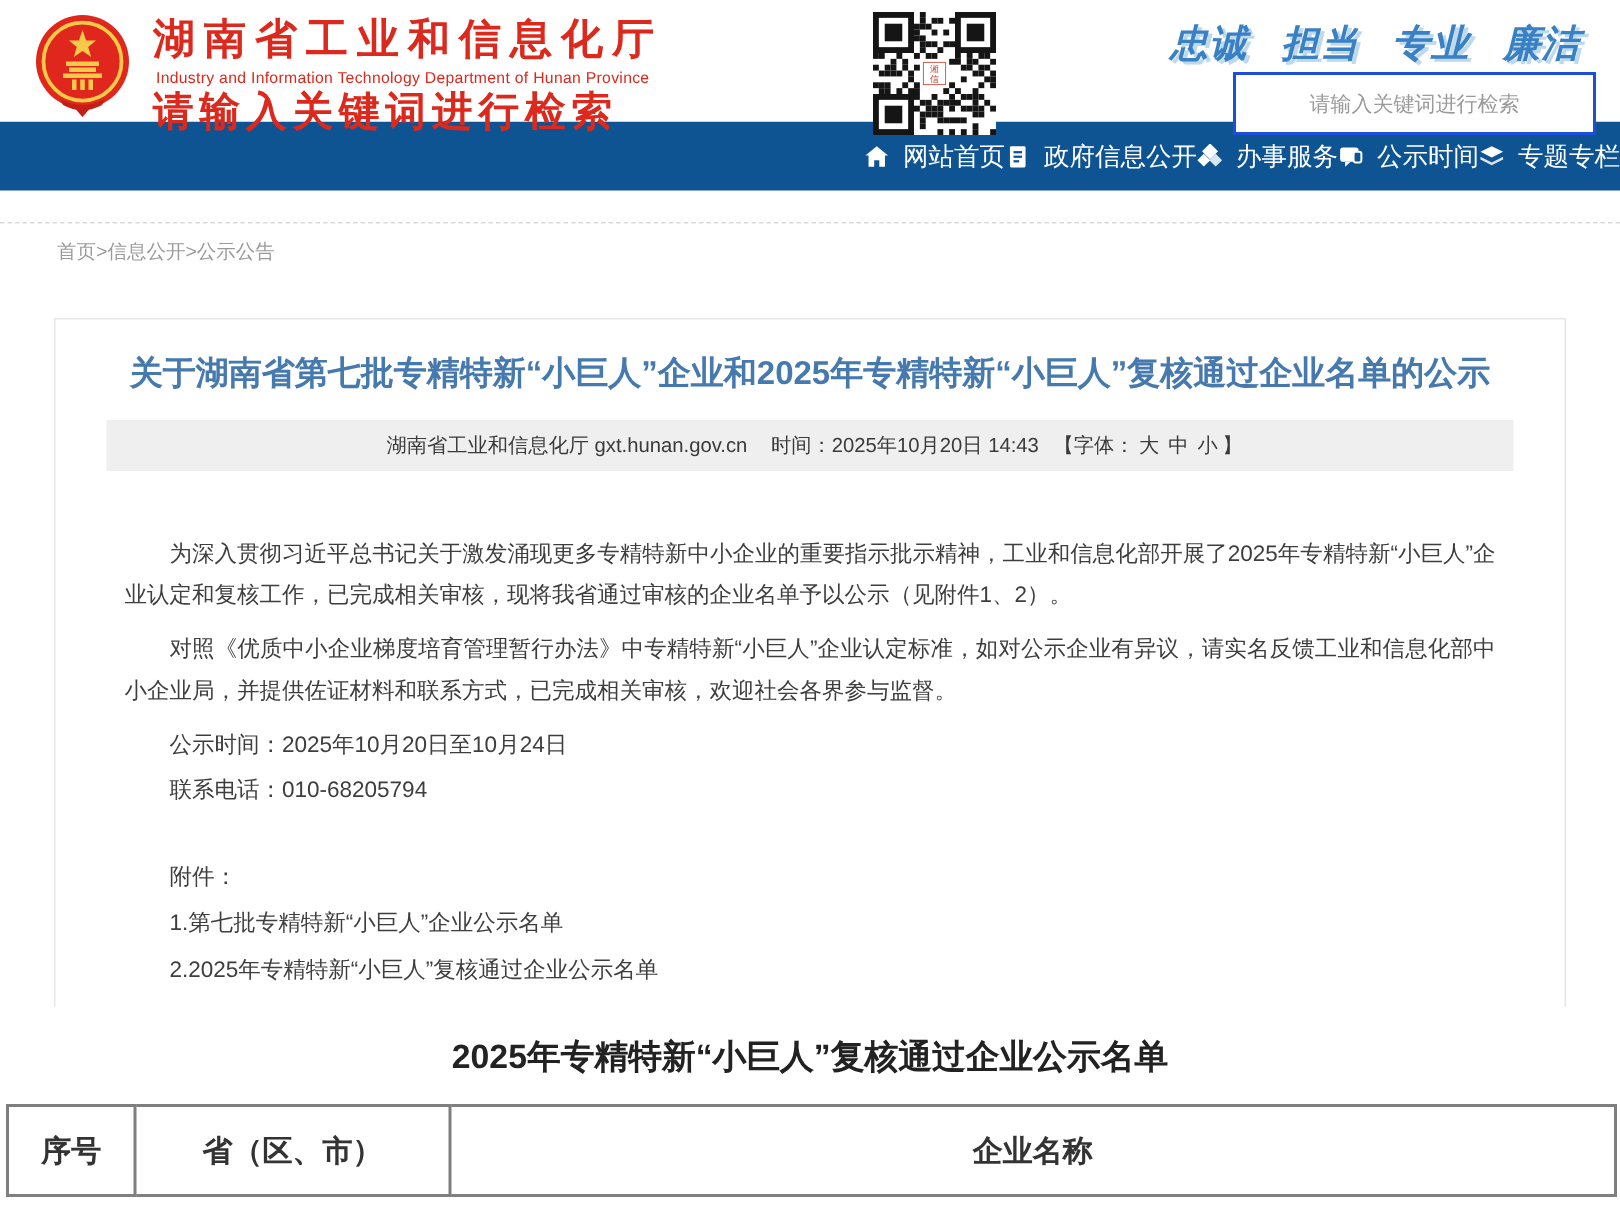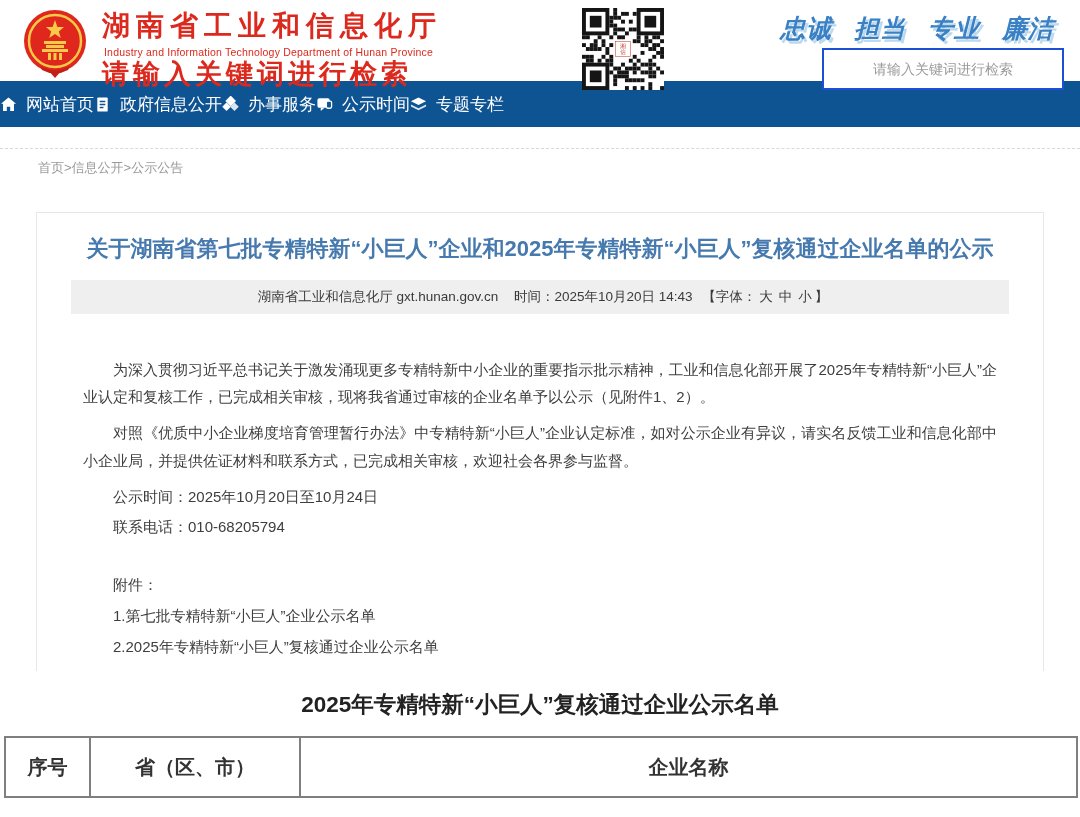--- a/index.html
+++ b/index.html
@@ -16,21 +16,21 @@
   .brand-cn2 { font-size:27px; font-weight:bold; color:#dc291d; letter-spacing:4px; line-height:1.15; }
   .qr-box { position:absolute; left:582px; top:8px; width:82px; height:82px; background:#fff; }
   .qr-box svg { width:100%; height:100%; }
   .motto { position:absolute; right:26px; top:12px; font-size:25px; font-weight:bold; font-style:italic; color:#3a80c4; text-shadow:2.5px 2.5px 0 #bdd9ee; letter-spacing:1px; }
   .motto span { margin-left:14px; }
   .search-box { position:absolute; right:16px; top:48px; width:242px; height:42px; border:2px solid #1d4ed8; background:#fff; }
   .search-box input { width:100%; height:100%; border:none; outline:none; text-align:center; font-size:14px; color:#555; font-family:inherit; }
   .search-box input::placeholder { color:#9a9a9a; }
 
   
-  .nav { height:46px; background:#0e5493; display:flex; justify-content:flex-start; align-items:center; }
+  .nav { height:46px; background:#0e5493; display:flex; justify-content:flex-end; align-items:center; }
   .nav-item { display:flex; align-items:center; gap:9px; color:#fff; font-size:17px; cursor:pointer; }
   .nav-item svg { width:17px; height:17px; }
 
   
   .crumb-band { height:64px; background:#fff; }
   .dash-line { border-top:1px dashed #d9d9d9; margin-top:21px; }
   .breadcrumb { margin:10px 0 0 38px; color:#9a9a9a; font-size:13px; cursor:pointer; }
 
   
   .panel { margin:0 36px; border:1px solid #e7e7e7; border-bottom:none; background:#fff; padding-bottom:8px; }

